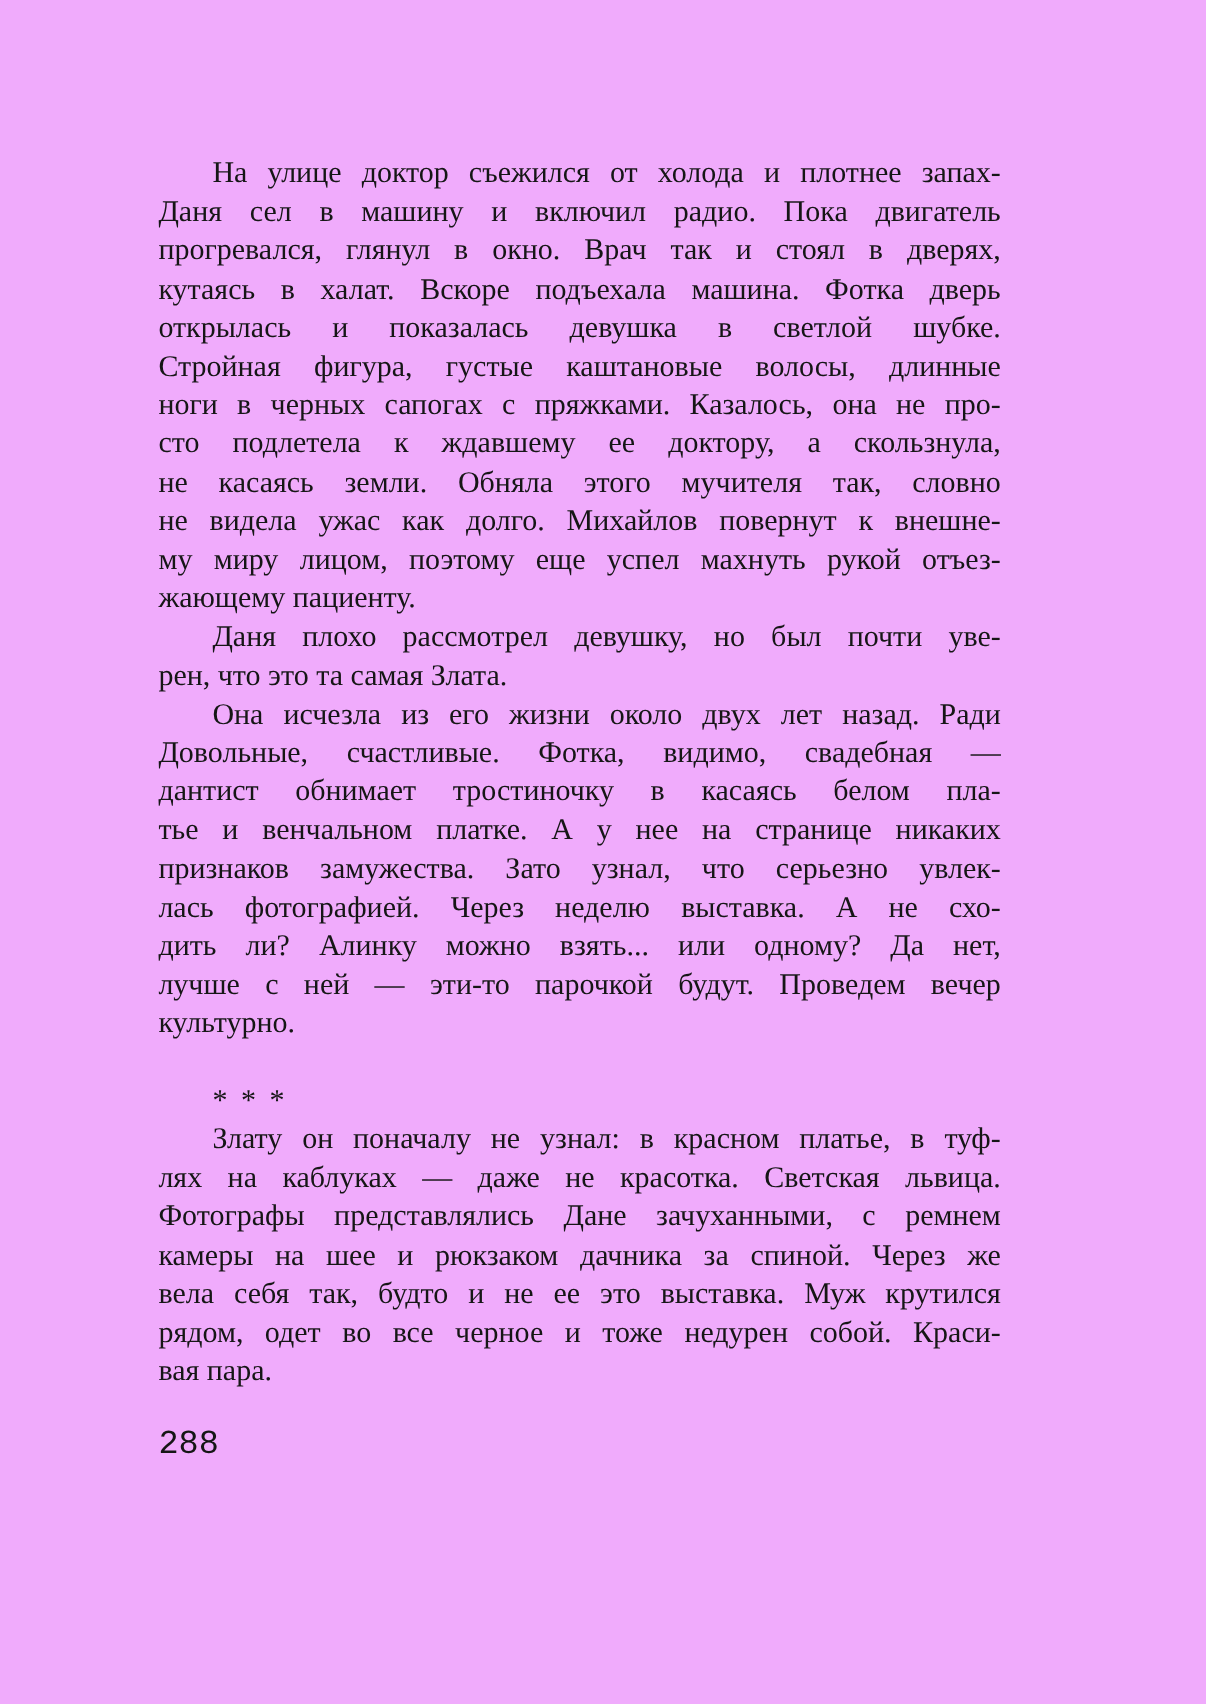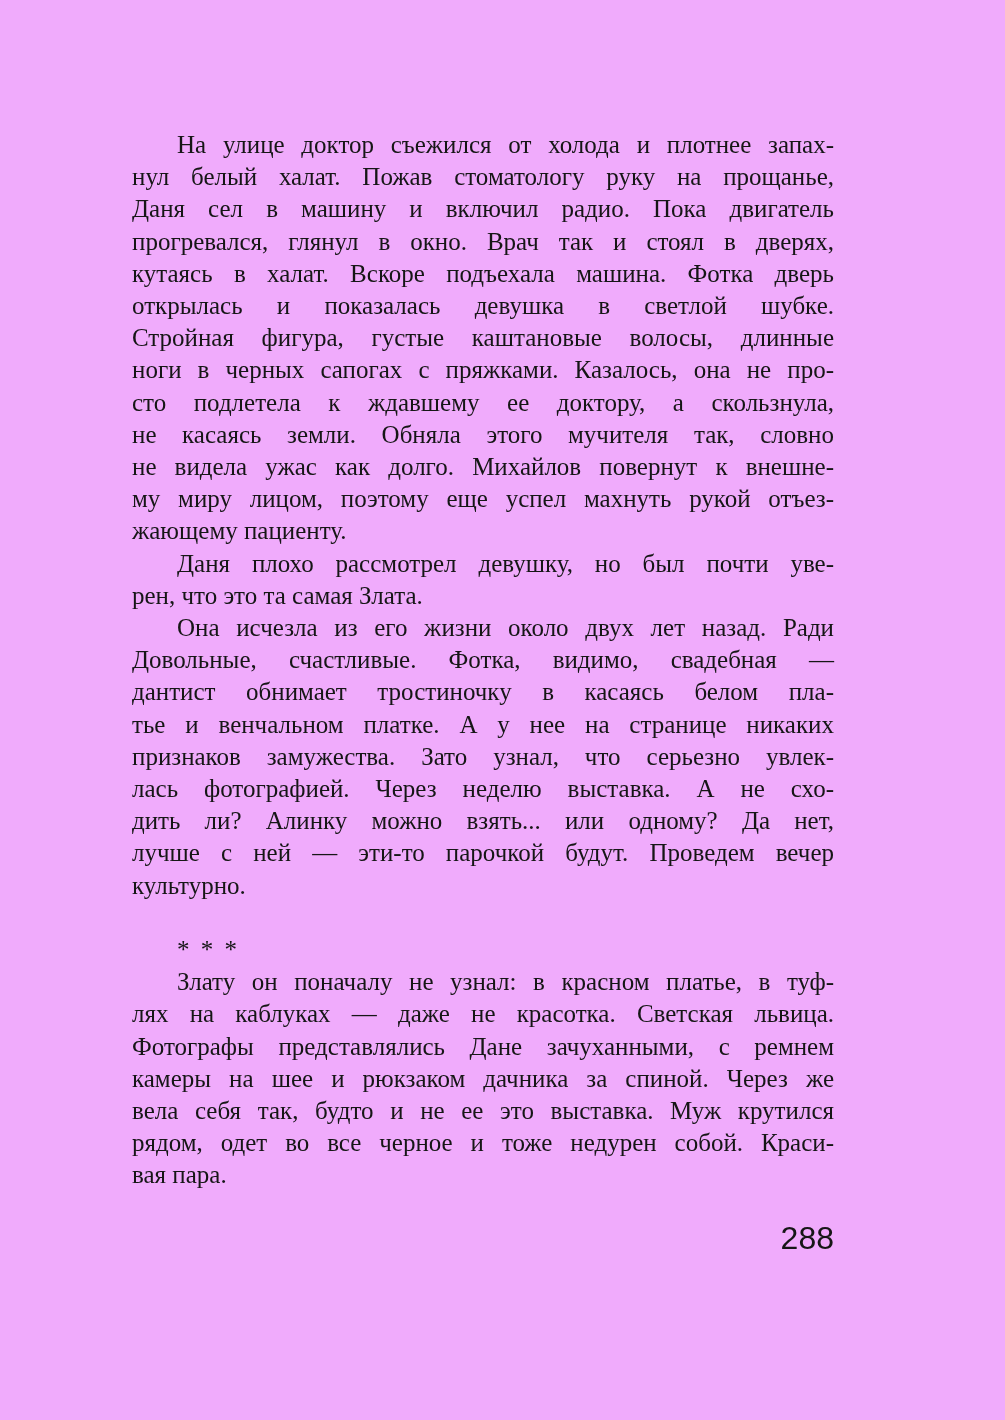--- a/index.html
+++ b/index.html
@@ -34,35 +34,34 @@
   .line.last { text-align-last: left; }
   .separator { margin-top: 32.2px; }
   .separator .line {
     text-align: left;
     text-align-last: left;
     padding-left: 45px;
     word-spacing: 5px;
   }
   .page-number {
     margin-top: 30px;
-    text-align: right;
-    font-family: Liberation Sans, sans-serif;
-    font-size: 32px;
+    text-align: left;
+    font-family: Liberation Mono, monospace;
+    font-size: 28px;
     line-height: 32.2px;
     color: #161616;
   }
 </style>
 </head>
 <body>
 
 <div class="page">
   <div class="text-block">
       <div class="para">
         <div class="line first">На улице доктор съежился от холода и плотнее запах-</div>
-        <div class="line">нул белый халат. Пожав стоматологу руку на прощанье,</div>
         <div class="line">Даня сел в машину и включил радио. Пока двигатель</div>
         <div class="line">прогревался, глянул в окно. Врач так и стоял в дверях,</div>
         <div class="line">кутаясь в халат. Вскоре подъехала машина. Фотка дверь</div>
         <div class="line">открылась и показалась девушка в светлой шубке.</div>
         <div class="line">Стройная фигура, густые каштановые волосы, длинные</div>
         <div class="line">ноги в черных сапогах с пряжками. Казалось, она не про-</div>
         <div class="line">сто подлетела к ждавшему ее доктору, а скользнула,</div>
         <div class="line">не касаясь земли. Обняла этого мучителя так, словно</div>
         <div class="line">не видела ужас как долго. Михайлов повернут к внешне-</div>
         <div class="line">му миру лицом, поэтому еще успел махнуть рукой отъез-</div>

